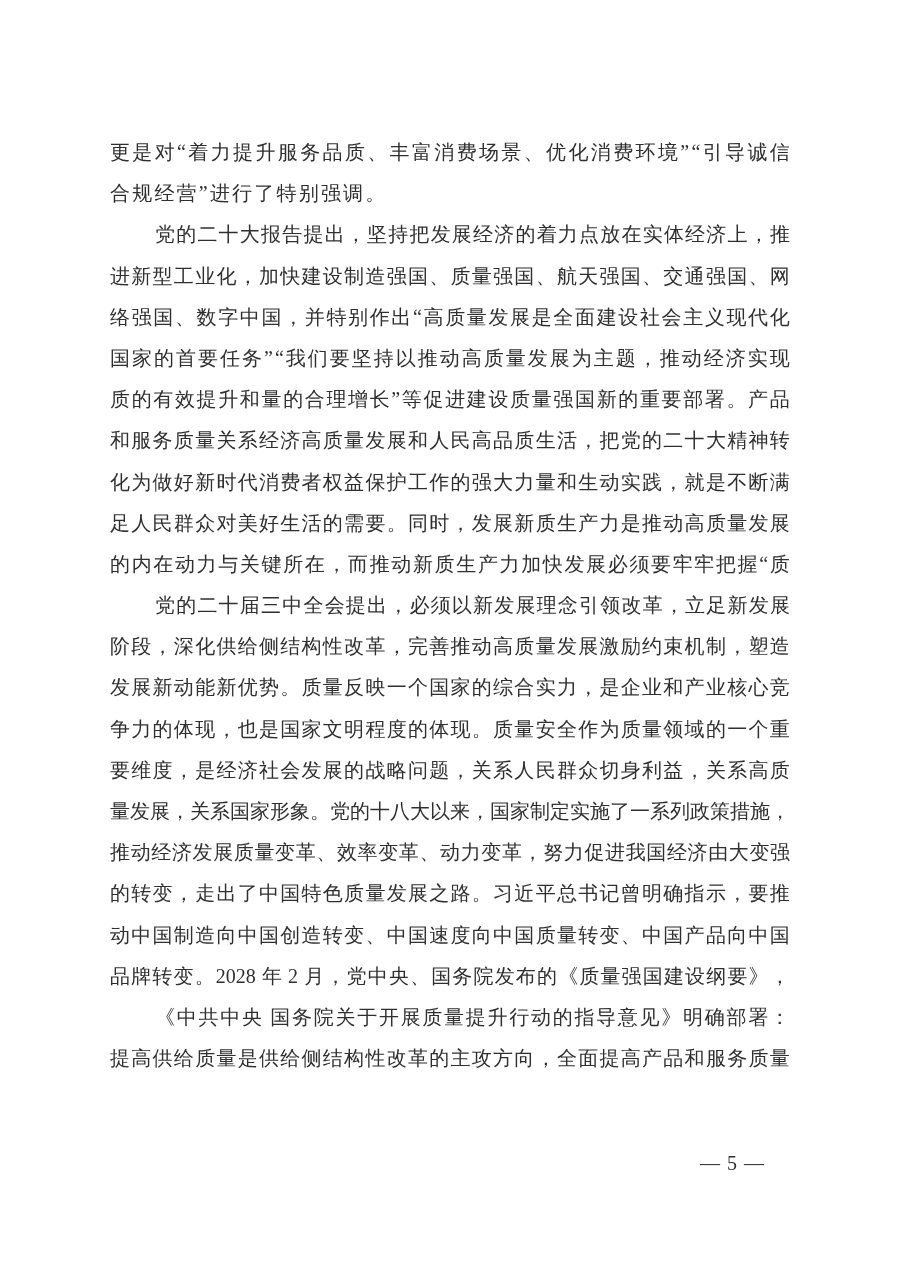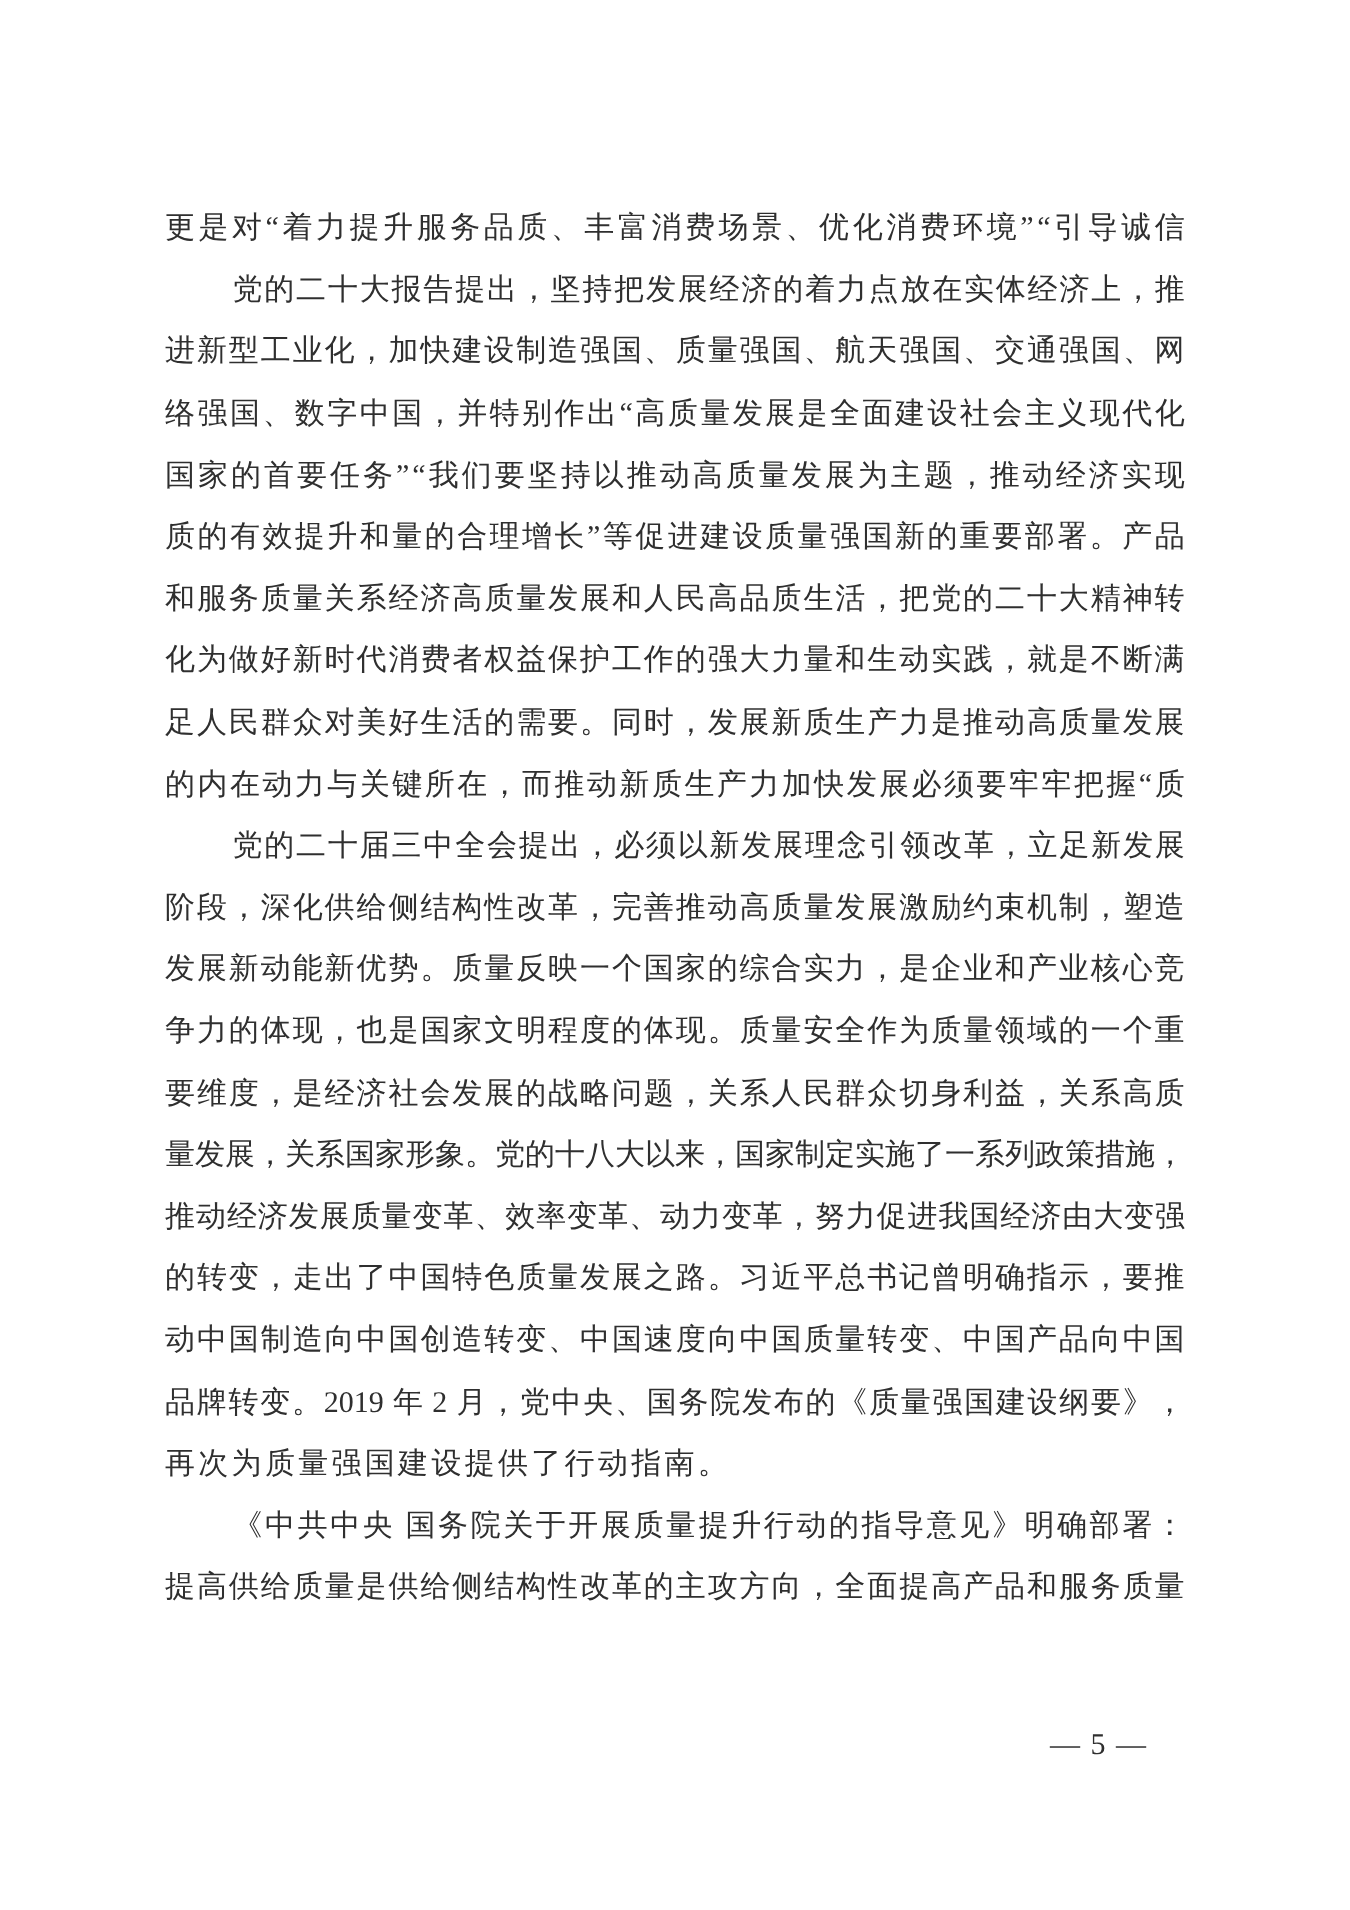--- a/index.html
+++ b/index.html
@@ -79,20 +79,21 @@
         <span>费</span>
         <span>环</span>
         <span>境</span>
         <span>”</span>
         <span>“</span>
         <span>引</span>
         <span>导</span>
         <span>诚</span>
         <span>信</span>
       </div>
+      <div class="line short">合规经营”进行了特别强调。</div>
       <div class="line justify indent">
         <span>党</span>
         <span>的</span>
         <span>二</span>
         <span>十</span>
         <span>大</span>
         <span>报</span>
         <span>告</span>
         <span>提</span>
         <span>出</span>
@@ -696,21 +697,21 @@
         <span>向</span>
         <span>中</span>
         <span>国</span>
       </div>
       <div class="line justify">
         <span>品</span>
         <span>牌</span>
         <span>转</span>
         <span>变</span>
         <span>。</span>
-        <span>2019 </span>
+        <span>2028 </span>
         <span>年</span>
         <span> 2 </span>
         <span>月</span>
         <span>，</span>
         <span>党</span>
         <span>中</span>
         <span>央</span>
         <span>、</span>
         <span>国</span>
         <span>务</span>
@@ -723,21 +724,20 @@
         <span>量</span>
         <span>强</span>
         <span>国</span>
         <span>建</span>
         <span>设</span>
         <span>纲</span>
         <span>要</span>
         <span>》</span>
         <span>，</span>
       </div>
-      <div class="line short">再次为质量强国建设提供了行动指南。</div>
       <div class="line justify indent">
         <span>《</span>
         <span>中</span>
         <span>共</span>
         <span>中</span>
         <span>央</span>
         <span> </span>
         <span>国</span>
         <span>务</span>
         <span>院</span>

